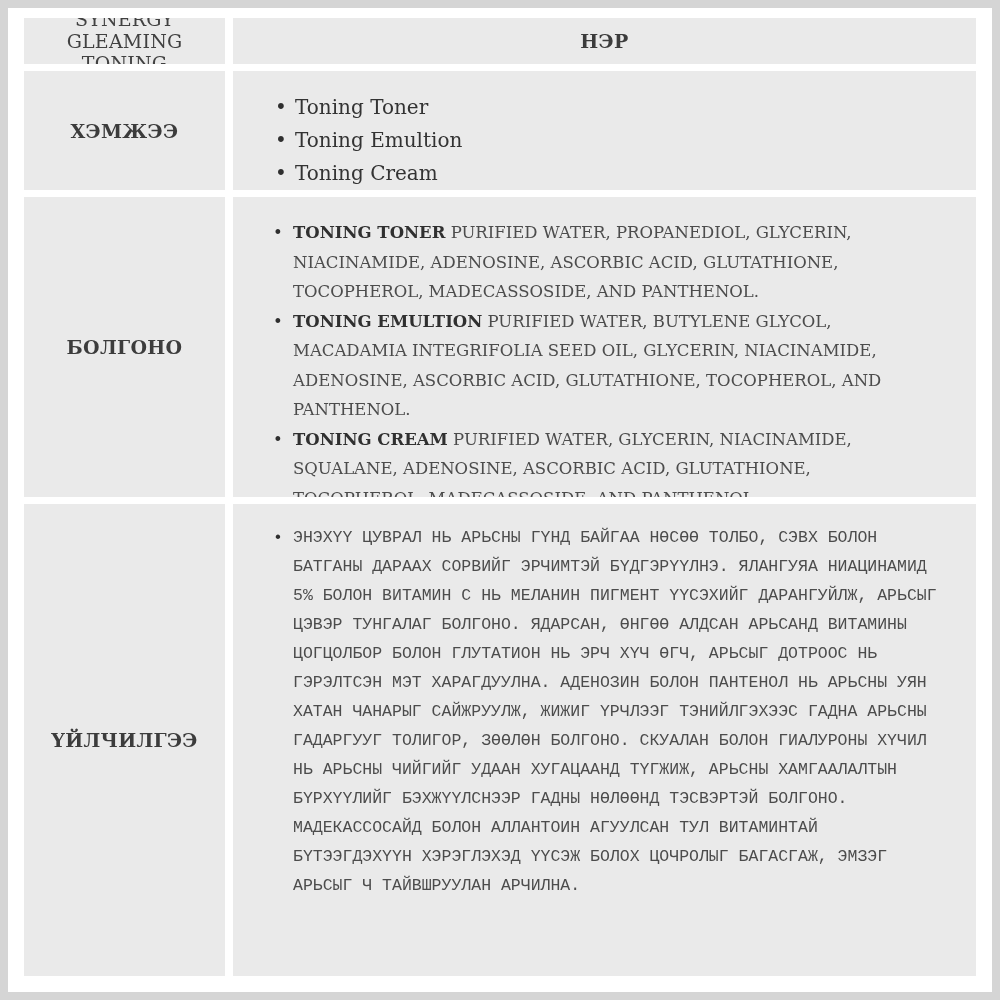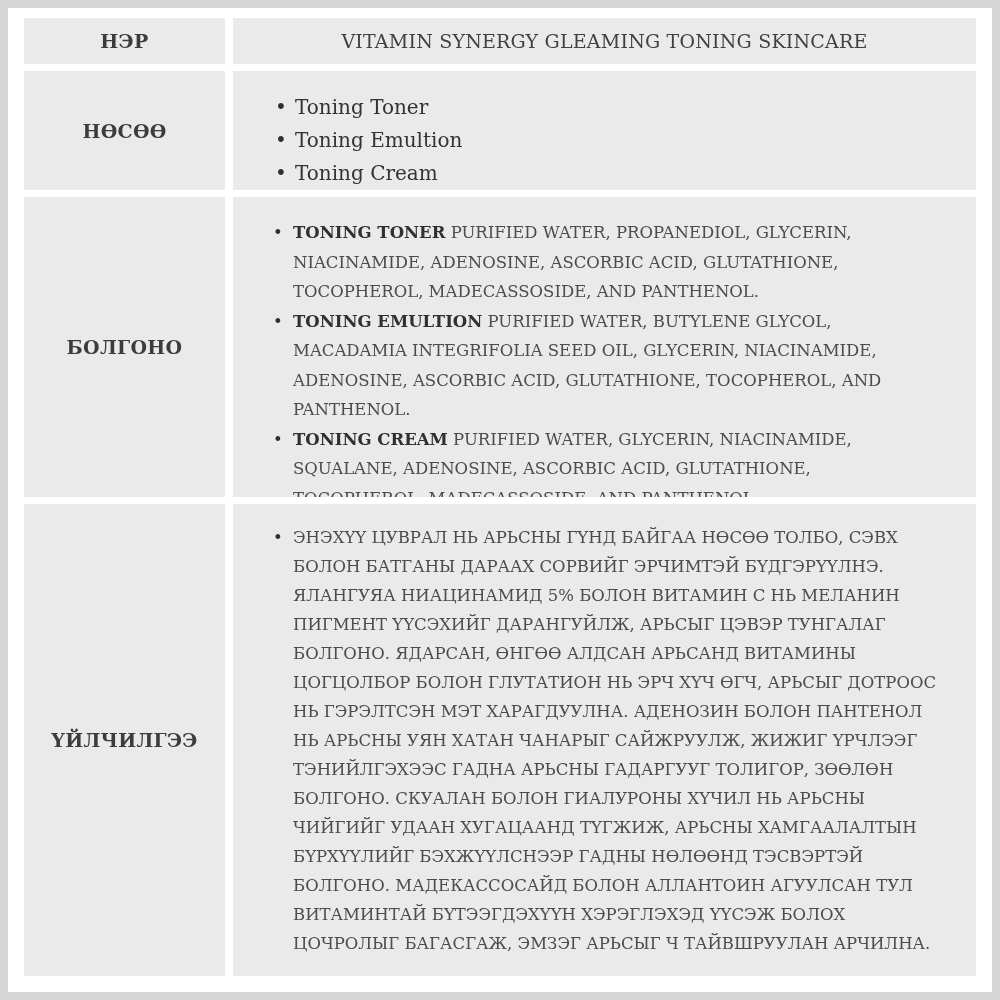--- a/index.html
+++ b/index.html
@@ -78,37 +78,37 @@
   .ingr-cell li {
     font-size: 16.5px;
     line-height: 29.5px;
     color: #4c4c4c;
   }
   .ingr-name {
     font-weight: 700;
     color: #303030;
   }
   
-  .fx-cell { padding: 11px 24px 2px 30px; }
+  .fx-cell { padding: 11px 24px 2px 30px; font-family: Liberation Mono, monospace; }
   .fx-cell li {
     font-size: 16.5px;
     line-height: 29px;
     color: #4c4c4c;
   }
 </style>
 </head>
 <body>
 
 <div class="page">
   <div class="spec-grid">
 
+    <div class="cell title-cell">VITAMIN SYNERGY GLEAMING TONING SKINCARE</div>
     <div class="cell label-cell">НЭР</div>
-    <div class="cell title-cell">VITAMIN SYNERGY GLEAMING TONING SKINCARE</div>
 
-    <div class="cell label-cell">НӨСӨӨ</div>
+    <div class="cell label-cell">ХЭМЖЭЭ</div>
     <div class="cell value-cell size-cell">
       <ul>
         <li>Toning Toner</li>
         <li>Toning Emultion</li>
         <li>Toning Cream</li>
       </ul>
     </div>
 
     <div class="cell label-cell">БОЛГОНО</div>
     <div class="cell value-cell ingr-cell">

